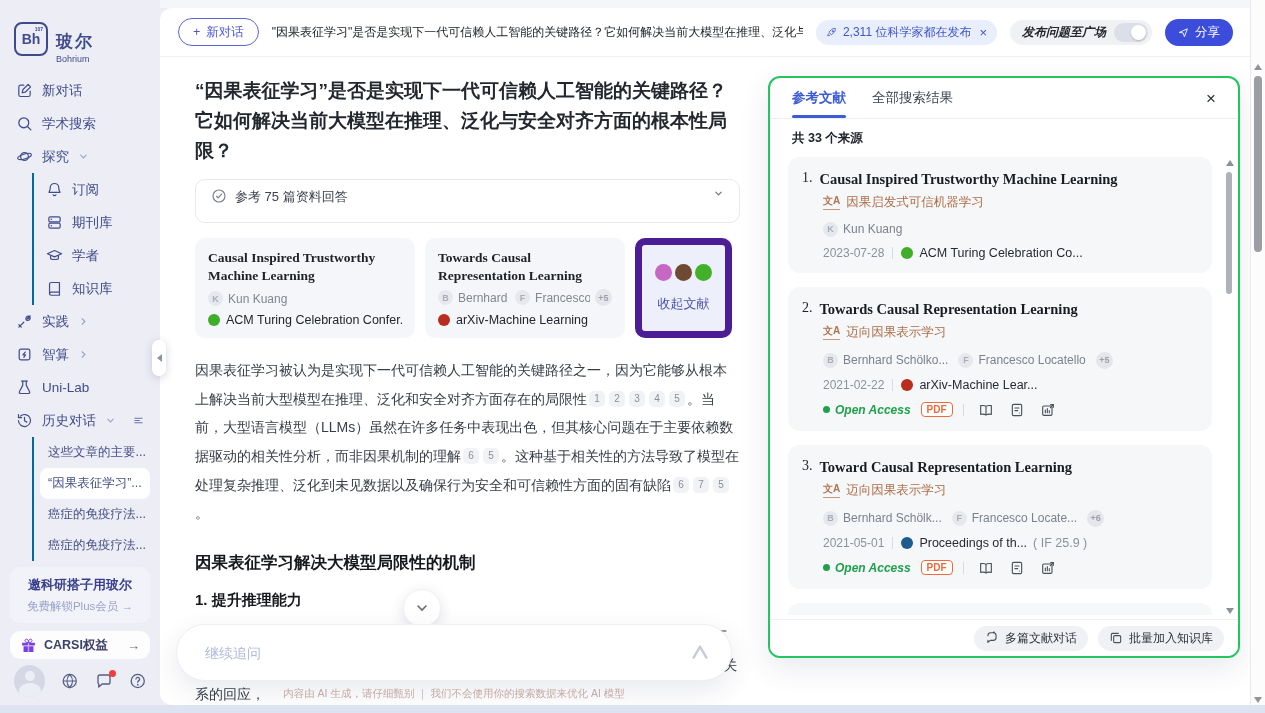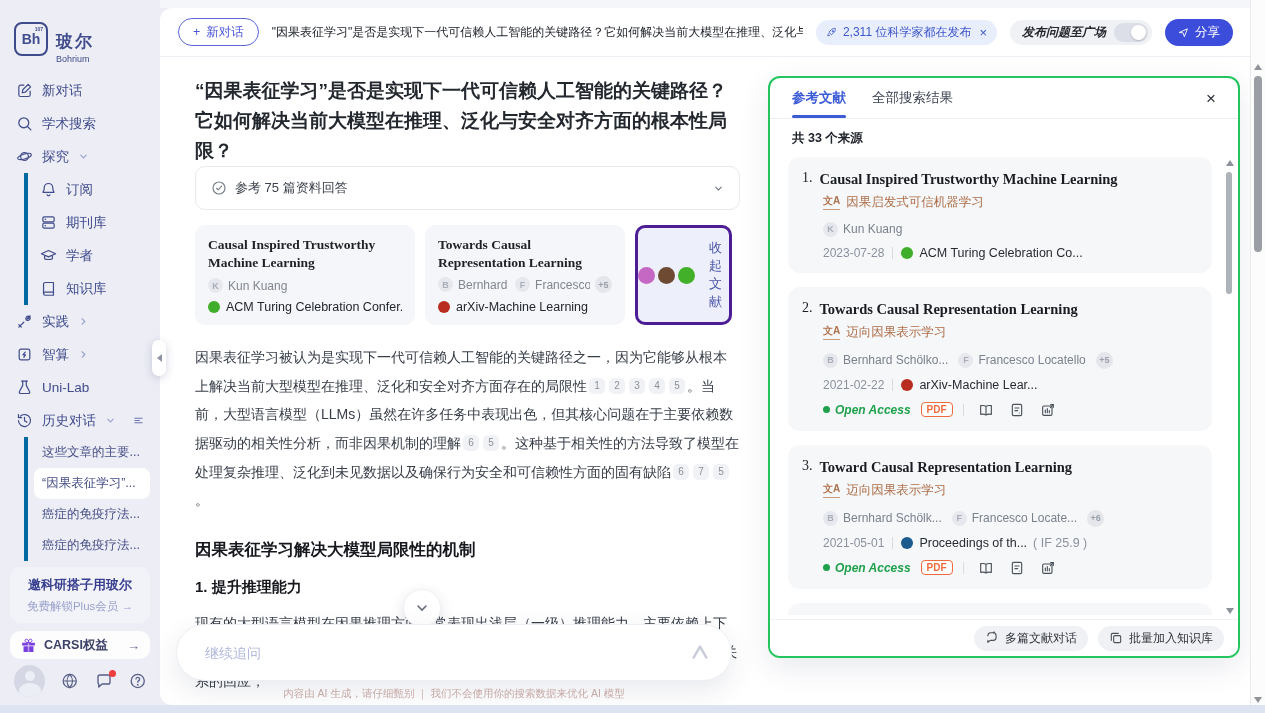--- a/index.html
+++ b/index.html
@@ -12,21 +12,21 @@
   .logo-row { display:flex; align-items:center; gap:8px; padding:2px 4px 10px; }
   .logo-box { position:relative; width:34px; height:34px; border:2px solid #3f4a8c; border-radius:8px; display:flex; align-items:center; justify-content:center; }
   .logo-abbr { font-weight:700; font-size:14px; }
   .logo-num { position:absolute; top:2px; right:3px; font-size:5px; font-weight:700; }
   .logo-cn { font-size:17px; font-weight:700; letter-spacing:2px;margin-top:16px; }
   .logo-en { font-size:9px; margin-top:1px; }
   .nav-item { display:flex; align-items:center; gap:9px; height:33px; padding:0 6px; font-size:13.5px; border-radius:8px; cursor:pointer; }
   .nav-item .lbl { white-space:nowrap; }
   .ic { width:17px; height:17px; flex:none; }
   .ic12 { width:11px; height:11px; flex:none; color:#9aa2cf; }
-  .subnav, .historylist { margin-left:14px; border-left:4px solid #0369a1; padding-left:6px; }
+  .subnav, .historylist { margin-left:22px; border-left:2px solid #0369a1; padding-left:6px; }
   .subnav .nav-item { font-size:13.5px; }
   .historylist .hist-item { display:flex; align-items:center; height:31px; padding:0 8px; font-size:12.5px; color:#454e85; border-radius:8px; cursor:pointer; white-space:nowrap; overflow:hidden; }
   .hist-item.active { background:#ffffff; }
   .ml-auto { margin-left:auto; }
   .promo { margin-top:6px; background:#f2f3f9; border-radius:10px; padding:9px 8px; text-align:center; cursor:pointer; }
   .promo-title { font-size:13px; font-weight:700; color:#383f8e; }
   .promo-sub { font-size:11.5px; color:#9aa2cc; margin-top:5px; }
   .carsi { margin-top:8px; background:#fdfdfe; border-radius:10px; height:36px; display:flex; align-items:center; gap:7px; padding:0 10px; cursor:pointer; }
   .carsi-label { font-size:12.5px; color:#3c4167; font-weight:600; }
   .carsi-arrow { margin-left:auto; color:#646a92; font-size:13px; }
@@ -46,33 +46,33 @@
   .sci-badge { flex:none; display:flex; align-items:center; gap:6px; height:25px; padding:0 10px; background:#e9eefc; border-radius:13px; color:#3d56c9; font-size:12px; }
   .sci-close { cursor:pointer; font-size:13px; margin-left:2px; }
   .pub-pill { flex:none; display:flex; align-items:center; gap:8px; height:25px; padding:3px 4px 3px 12px; background:#f0f1f5; border-radius:13px; font-size:12px; font-style:italic; font-weight:700; color:#23262d; }
   .switch { width:34px; height:19px; background:#dcdfe8; border-radius:10px; position:relative; cursor:pointer; }
   .switch .knob { position:absolute; top:2px; right:2px; width:15px; height:15px; border-radius:50%; background:#fff; box-shadow:0 1px 2px rgba(0,0,0,.18); }
   .share-btn { flex:none; display:flex; align-items:center; gap:6px; height:27px; padding:0 13px; background:#3c4ddb; border-radius:15px; color:#fff; font-size:12.5px; cursor:pointer; border:none; }
 
   
   .content { position:absolute; left:35px; top:68px; width:545px; }
   .question { font-size:19px; font-weight:600; color:#23272e; line-height:1.58; }
-  .meta-bar { height:44px; border:1px solid #e7e9ef; border-radius:10px; display:flex; align-items:center; gap:8px; padding:0 15px; font-size:13px; color:#3c424d; cursor:pointer; }
+  .meta-bar { margin-top:13px; height:44px; border:1px solid #e7e9ef; border-radius:10px; display:flex; gap:8px; padding:8px 15px; font-size:13px; color:#3c424d; cursor:pointer; }
   .cards-row { margin-top:15px; display:flex; gap:10px; }
   .cite-card { background:#f5f6fa; border-radius:10px; padding:11px 13px; display:flex; flex-direction:column; cursor:pointer; height:100px; }
   .cc1 { width:220px; } .cc2 { width:200px; }
   .cc-title { font-family:"Liberation Serif","DejaVu Serif",serif; font-size:13.5px; font-weight:700; color:#1e2126; line-height:1.3; }
   .cc-authors { display:flex; align-items:center; gap:5px; margin-top:auto; }
   .mini-av { width:15px; height:15px; border-radius:50%; background:#e6e8ee; color:#a8aeb8; font-size:9px; font-weight:700; display:flex; align-items:center; justify-content:center; flex:none; }
   .cc-aname { font-size:12px; color:#81878f; white-space:nowrap; overflow:hidden; }
   .more-chip { width:17px; height:17px; border-radius:50%; background:#e4e6eb; color:#9aa1ab; font-size:9px; font-weight:700; display:flex; align-items:center; justify-content:center; flex:none; }
   .cc-venue { display:flex; align-items:center; gap:6px; margin-top:7px; font-size:12.5px; color:#22262d; white-space:nowrap; overflow:hidden; }
   .dot { width:12px; height:12px; border-radius:50%; flex:none; }
   .dot-green { background:#3fae2a; } .dot-red { background:#b92d21; } .dot-blue { background:#1c5b8e; }
-  .collapse-card { width:97px; background:#edeffb; border:3px solid #4c1d95; border-radius:10px; display:flex; flex-direction:row; align-items:center; justify-content:center; gap:14px; cursor:pointer; }
+  .collapse-card { width:97px; background:#edeffb; border:7px solid #4c1d95; border-radius:10px; display:flex; flex-direction:column; align-items:center; justify-content:center; gap:14px; cursor:pointer; }
   .circ-row { display:flex; gap:3px; }
   .circ { width:17px; height:17px; border-radius:50%; }
   .collapse-label { font-size:13px; color:#4a54a6; }
   .answer { margin-top:18px; font-size:14px; color:#373d47; line-height:2.05; }
   .chip { display:inline-flex; align-items:center; justify-content:center; width:16px; height:16px; background:#f1f2f5; border-radius:5px; color:#8a9099; font-size:10px; margin:0 2px; transform:translateY(-2px); cursor:pointer; }
   .cite-gap { display:inline-block; width:46px; }
   .h2 { margin-top:24px; font-size:16.5px; font-weight:700; color:#16181d; }
   .h3 { margin-top:17px; font-size:15px; font-weight:700; color:#16181d; }
   .p2 { margin-top:12px; }
   .p2cont { position:absolute; left:35px; top:640px; font-size:14px; color:#c9ccd6; z-index:1; }

